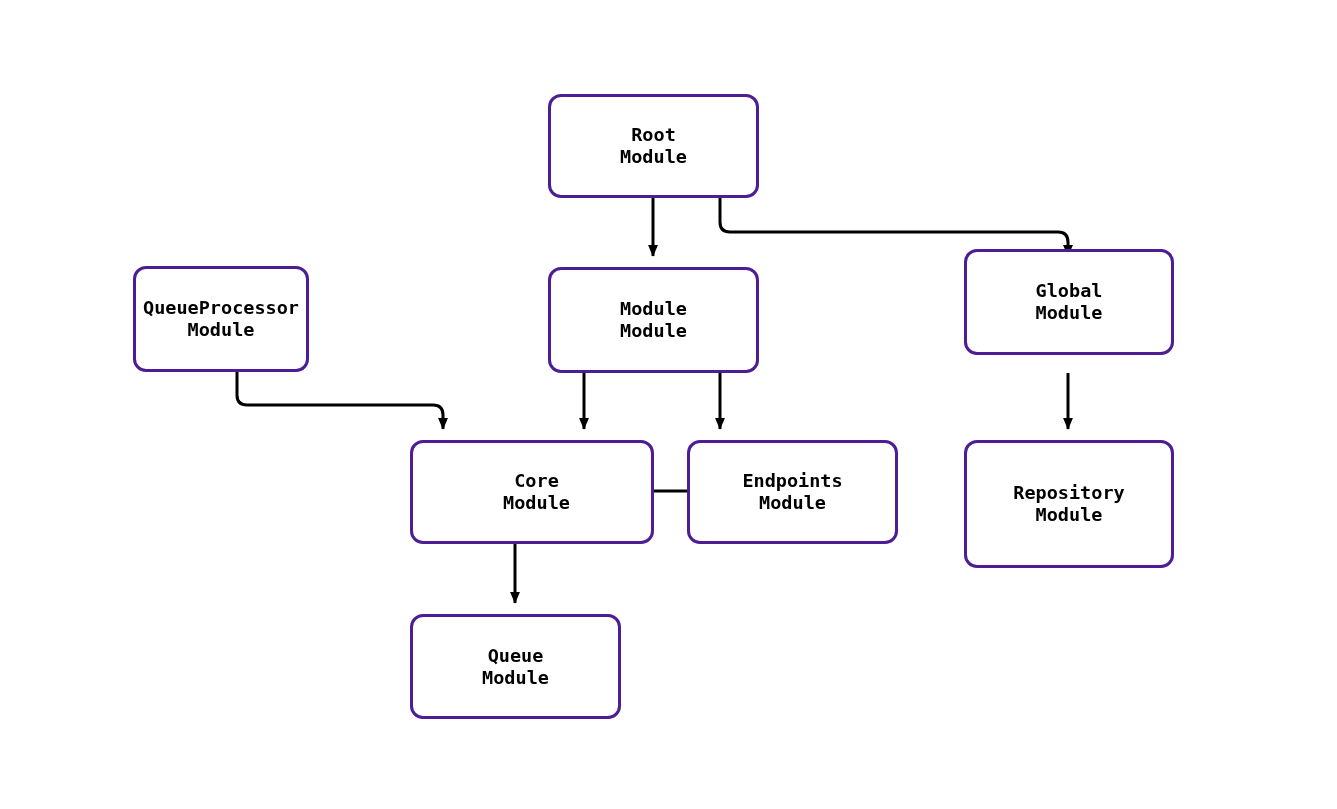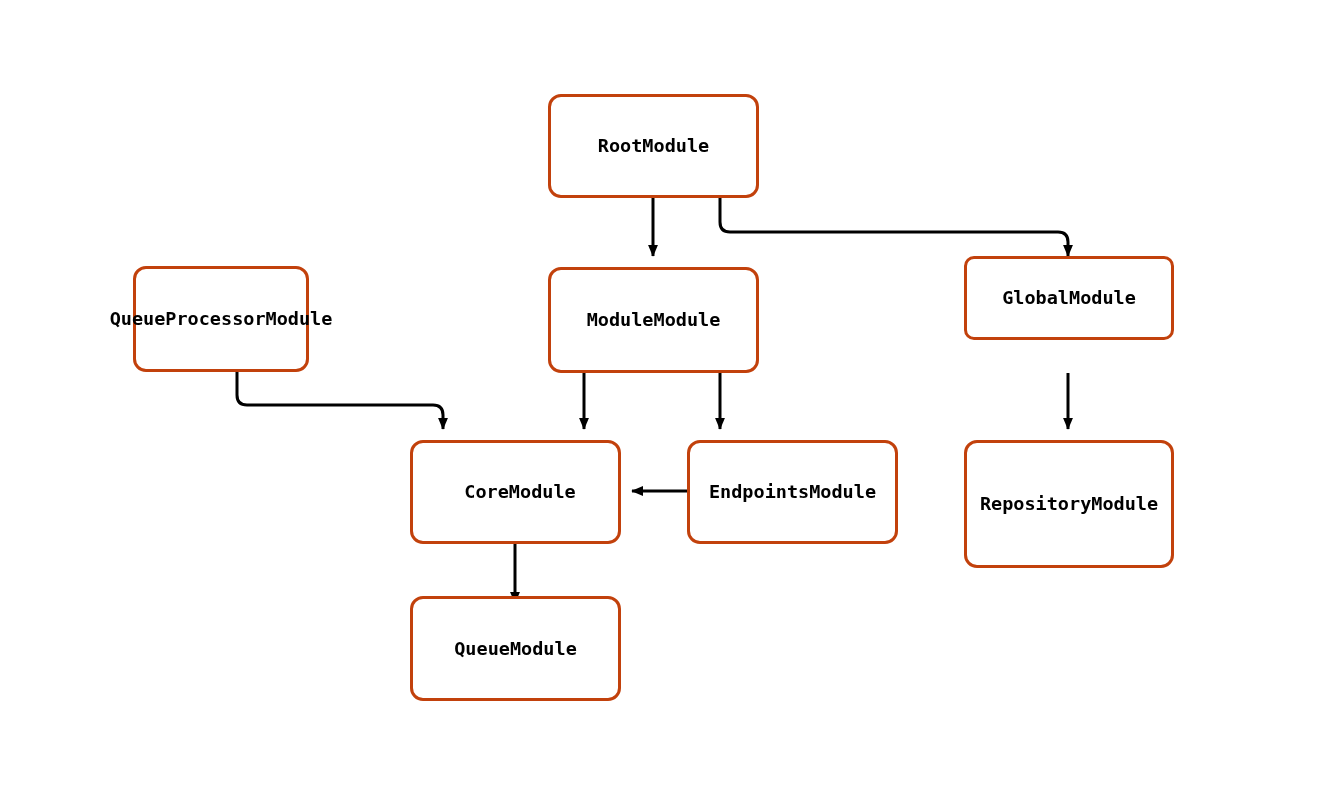--- a/index.html
+++ b/index.html
@@ -20,23 +20,24 @@
     left: 0;
     top: 0;
     width: 1337px;
     height: 809px;
     pointer-events: none;
   }
   .node {
     position: absolute;
     box-sizing: border-box;
     background: #ffffff;
-    border: 3px solid #c2410c;
+    border: 3px solid #4c1d95;
     border-radius: 13px;
     display: flex;
+    flex-direction: column;
     align-items: center;
     justify-content: center;
     z-index: 2;
   }
   .node-label {
     font-size: 18.5px;
     font-weight: bold;
     line-height: 22px;
     color: #000000;
     text-align: center;
@@ -81,38 +82,38 @@
   <div class="node" style="left:133px; top:266px; width:176px; height:106px;">
     <div class="node-label">QueueProcessor</div>
     <div class="node-label">Module</div>
   </div>
 
   <div class="node" style="left:548px; top:267px; width:211px; height:106px;">
     <div class="node-label">Module</div>
     <div class="node-label">Module</div>
   </div>
 
-  <div class="node" style="left:964px; top:256px; width:210px; height:84px;border-radius:10px;">
+  <div class="node" style="left:964px; top:249px; width:210px; height:106px;">
     <div class="node-label">Global</div>
     <div class="node-label">Module</div>
   </div>
 
-  <div class="node" style="left:410px; top:440px; width:211px; height:104px;padding-left:9px;">
+  <div class="node" style="left:410px; top:440px; width:244px; height:104px;padding-left:9px;">
     <div class="node-label">Core</div>
     <div class="node-label">Module</div>
   </div>
 
   <div class="node" style="left:687px; top:440px; width:211px; height:104px;">
     <div class="node-label">Endpoints</div>
     <div class="node-label">Module</div>
   </div>
 
   <div class="node" style="left:964px; top:440px; width:210px; height:128px;">
     <div class="node-label">Repository</div>
     <div class="node-label">Module</div>
   </div>
 
-  <div class="node" style="left:410px; top:596px; width:211px; height:105px;">
+  <div class="node" style="left:410px; top:614px; width:211px; height:105px;">
     <div class="node-label">Queue</div>
     <div class="node-label">Module</div>
   </div>
 
 </div>
 
 </body></html>

